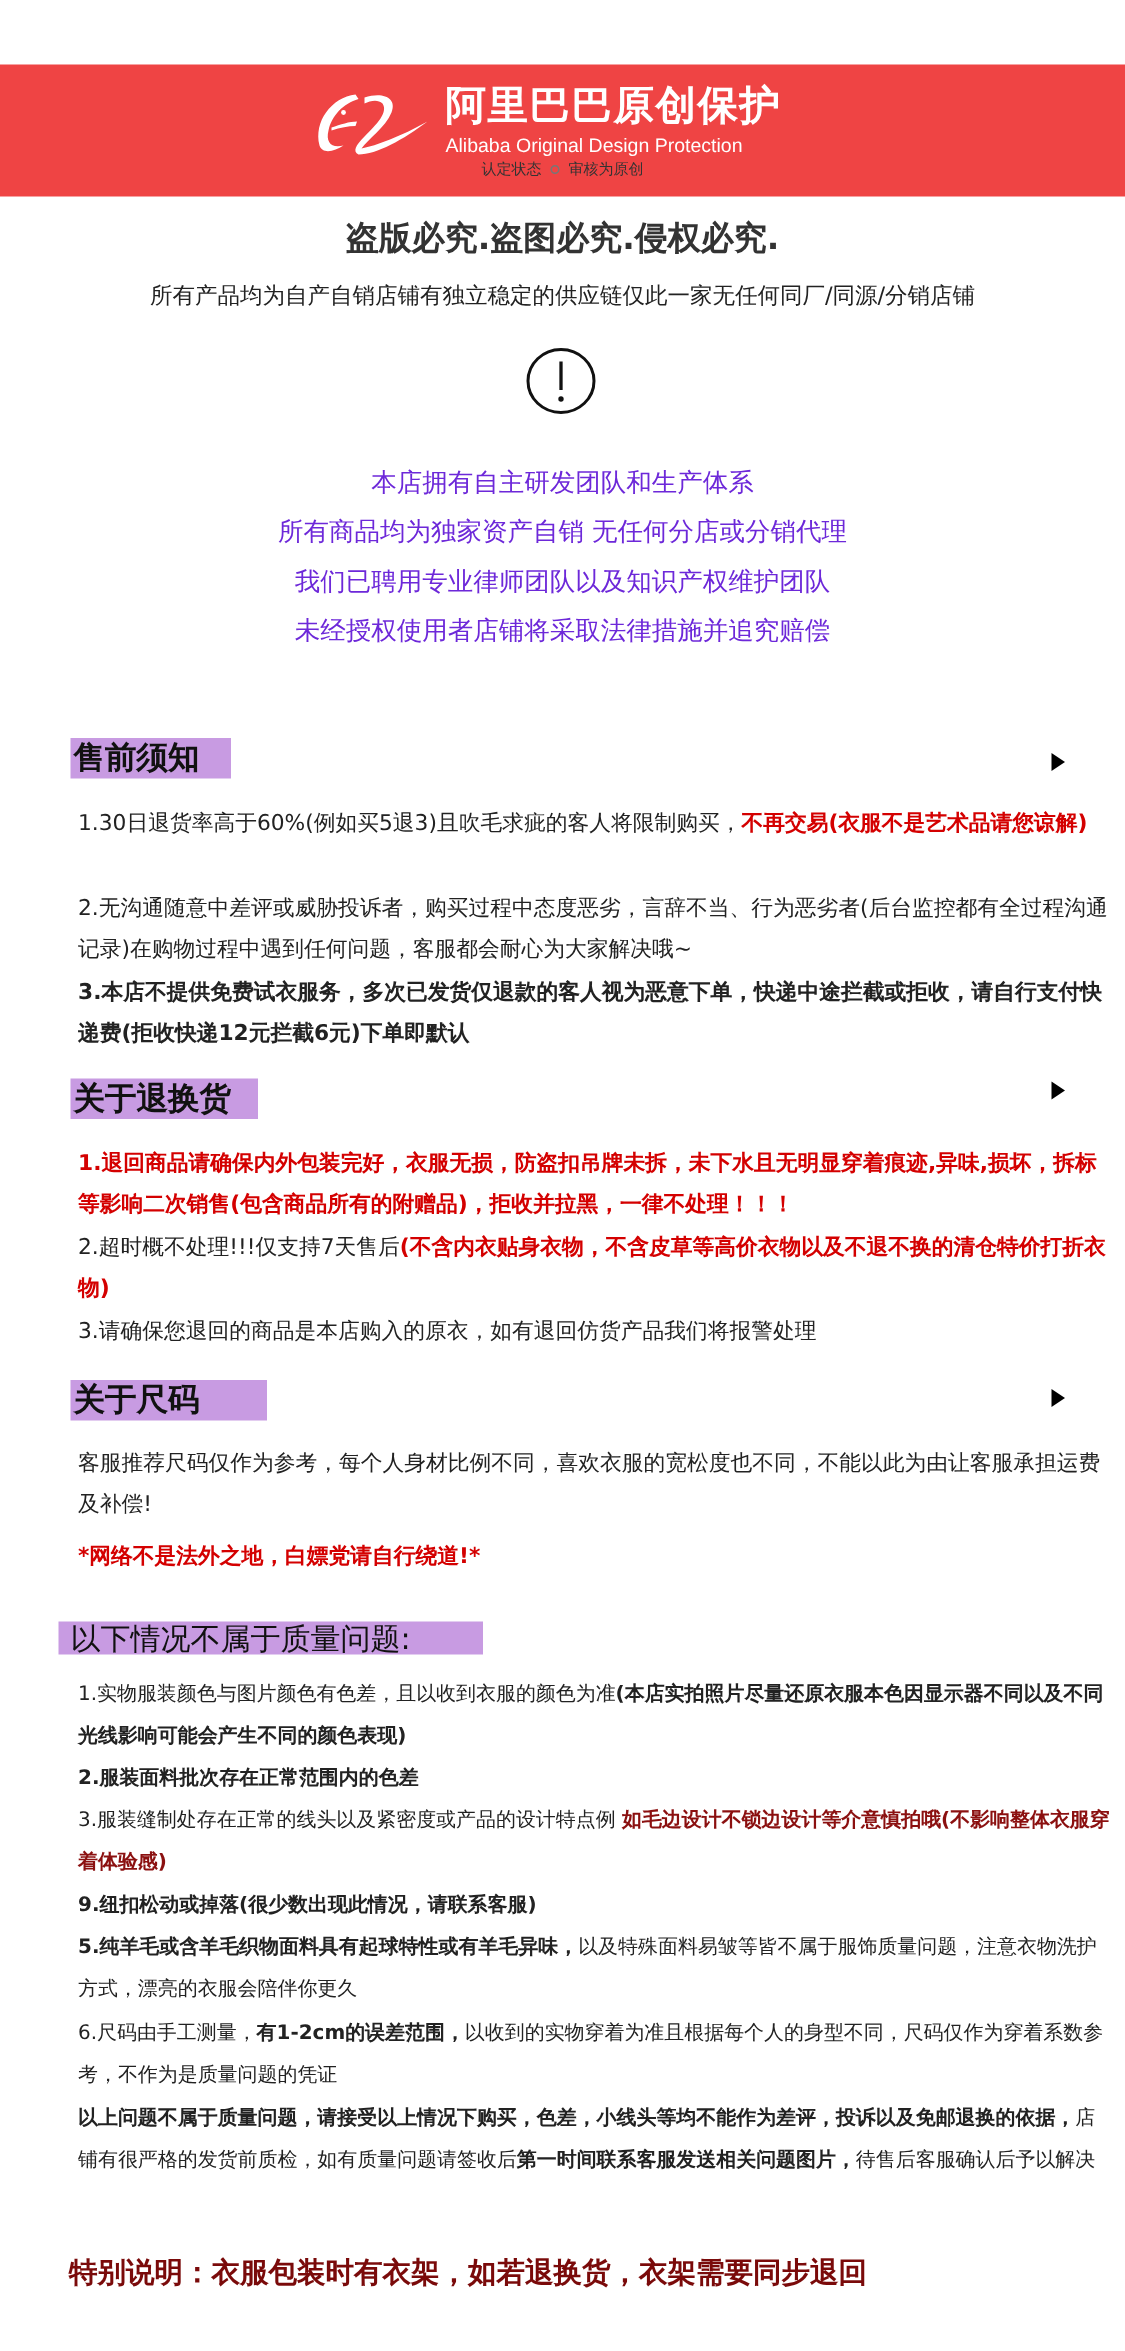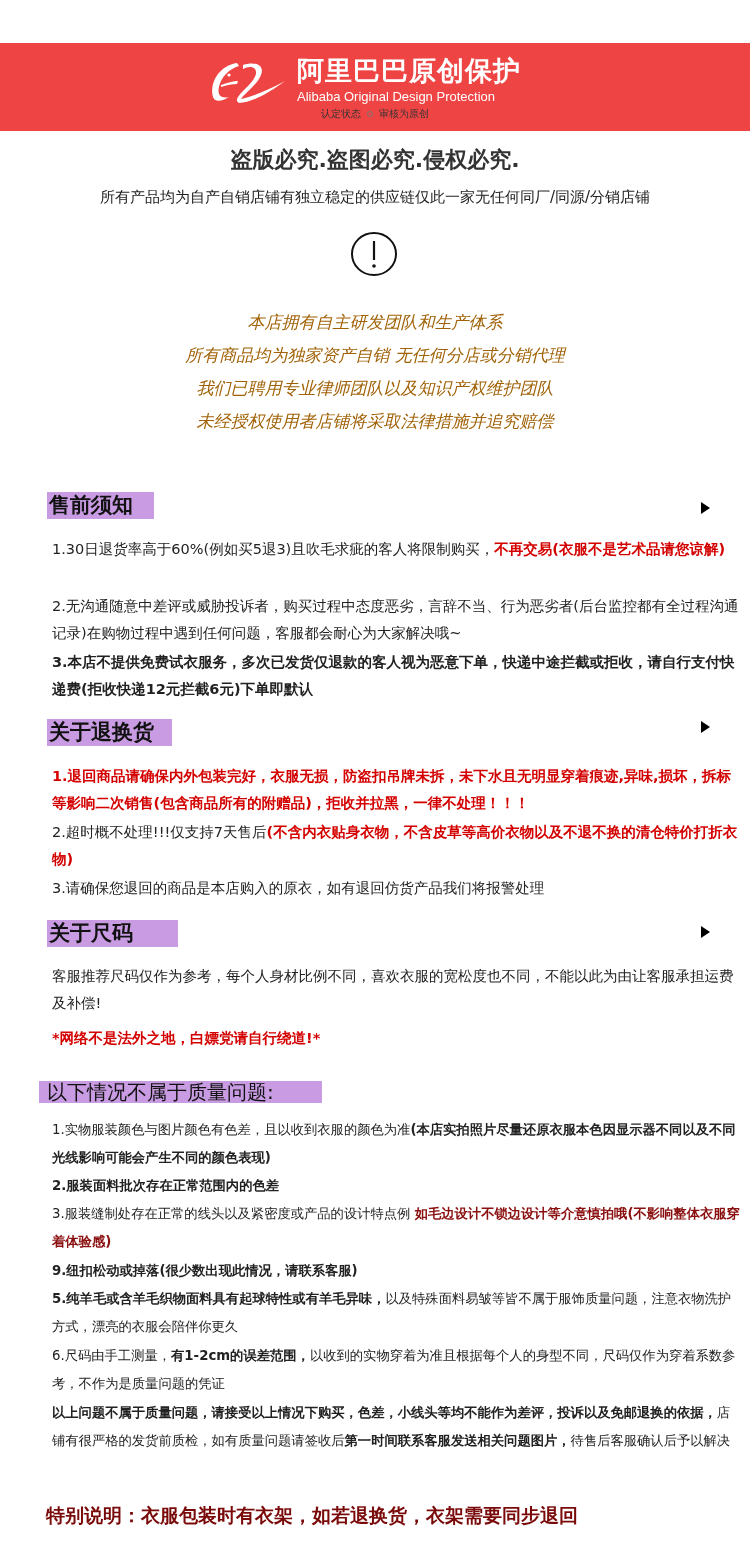--- a/index.html
+++ b/index.html
@@ -11,21 +11,21 @@
   .banner-cn { position: absolute; left: 297px; top: 12px; font-size: 27px; font-weight: bold; color: #fff; letter-spacing: 1px; line-height: 32px; white-space: nowrap; }
   .banner-en { position: absolute; left: 297px; top: 46px; font-size: 13px; color: #fff; line-height: 16px; white-space: nowrap; font-family: "Liberation Sans", sans-serif; }
 
   .status { position: absolute; left: 0; width: 750px; top: 107px; text-align: center; font-size: 10px; color: #333; line-height: 14px; }
   .status .sep { display: inline-block; width: 6px; height: 6px; border: 1px solid #777; border-radius: 50%; margin: 0 6px; vertical-align: middle; }
 
   .headline { position: absolute; left: 0; width: 750px; top: 145px; text-align: center; font-size: 22px; font-weight: bold; color: #333; line-height: 30px; }
   .subline { position: absolute; left: 0; width: 750px; top: 186px; text-align: center; font-size: 15px; color: #222; line-height: 22px; }
   .warn-icon { position: absolute; left: 350px; top: 231px; width: 48px; height: 46px; }
 
-  .statement { position: absolute; left: 0; width: 750px; text-align: center; font-size: 17px; color: #a16207; line-height: 24px; font-style: italic; }
+  .statement { position: absolute; left: 0; width: 750px; text-align: center; font-size: 17px; color: #6d28d9; line-height: 24px; }
 
   .sec-title { position: absolute; left: 47px; height: 27px; background: #c89be2; font-size: 21px; font-weight: bold; color: #111; line-height: 27px; padding-left: 2px; white-space: nowrap; }
   .sec-title.t4 { left: 39px; height: 22px; font-size: 20px; line-height: 22px; font-weight: normal; padding-left: 8px; }
   .arrow { position: absolute; left: 701px; width: 0; height: 0; border-top: 6px solid transparent; border-bottom: 6px solid transparent; border-left: 9px solid #000; }
 
   .para { position: absolute; left: 52px; width: 690px; font-size: 14.5px; line-height: 27px; color: #222; }
   .para.sm { font-size: 13.3px; line-height: 28px; }
   .b { font-weight: bold; }
   .red { color: #d40000; font-weight: bold; }
   .dred { color: #8b1010; font-weight: bold; }

